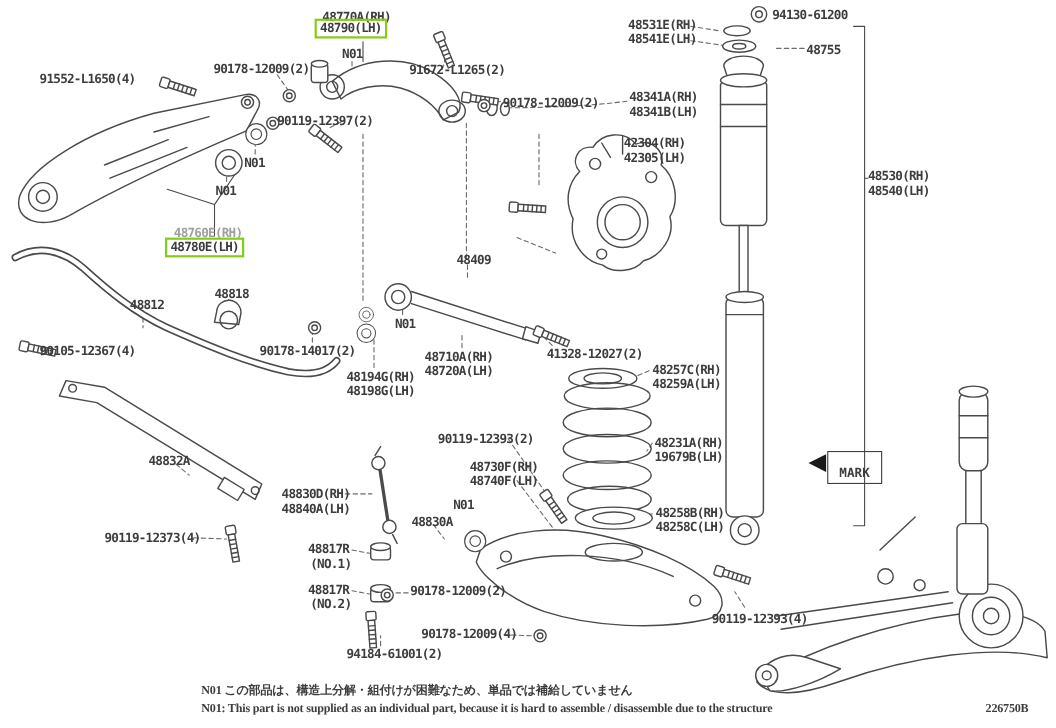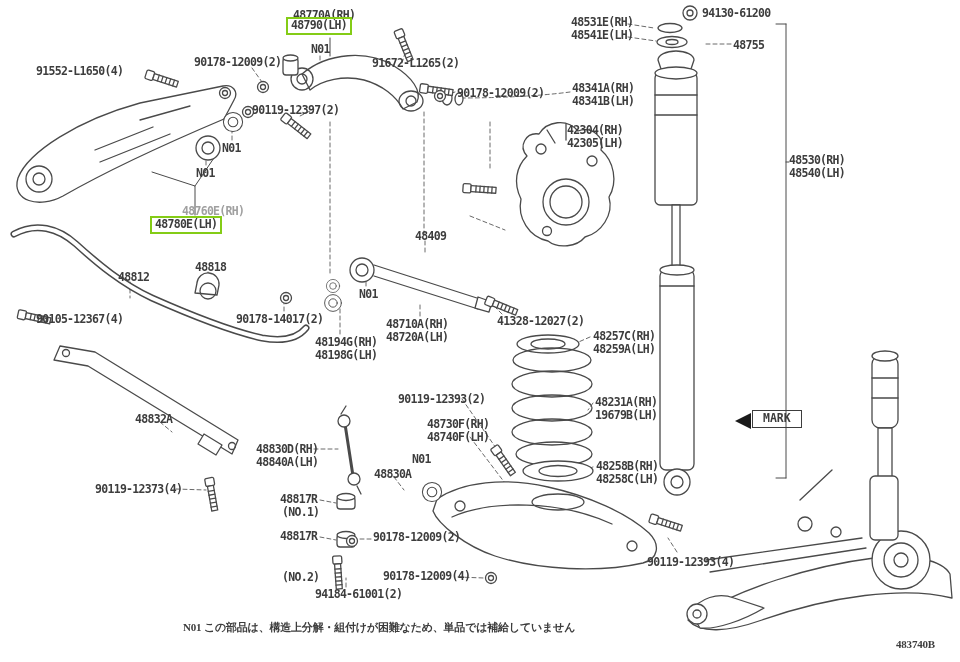--- a/index.html
+++ b/index.html
@@ -3,23 +3,23 @@
 <meta charset="utf-8">
 <style>
   * { margin:0; padding:0; box-sizing:border-box; }
   html,body { width:960px; height:662px; }
   body { position:relative; background:#fff; overflow:hidden;
          font-family:"DejaVu Sans Mono", monospace; }
   #stage { position:absolute; left:0; top:0; width:924px; height:662px; }
   svg.art { position:absolute; left:0; top:0; }
   .lbl { position:absolute; font-weight:bold; font-size:11.5px; line-height:1.15;
          color:#3d3d3d; letter-spacing:-0.7px; white-space:nowrap; }
-  .lbl.gray { color:#a0a0a0;margin-left:24px; }
+  .lbl.gray { color:#a0a0a0; }
   .lbl.boxed { border:2px solid #84cc16; padding:0 3px 1px 3px; }
-  .lbl.mark { border:1.6px solid #3d3d3d; padding:1px 10px 2px; letter-spacing:0; }
+  .lbl.mark { border:1.6px solid #3d3d3d; padding:13px 10px 2px; letter-spacing:0; }
   .lbl.multiline { white-space:pre-line; line-height:1.25; }
   .note { position:absolute; font-family:Liberation Serif, serif; font-weight:bold;
           font-size:11px; color:#3d3d3d; letter-spacing:-0.2px; white-space:nowrap; }
 </style>
 </head>
 <body>
 
 <div id="stage">
 
   <svg class="art" width="960" height="662" viewBox="0 0 960 662">
@@ -280,22 +280,23 @@
   <div class="lbl" style="left:256px;top:443px">48830D(RH)</div>
   <div class="lbl" style="left:256px;top:456px">48840A(LH)</div>
   <div class="lbl" style="left:412px;top:453px">N01</div>
   <div class="lbl" style="left:374px;top:468px">48830A</div>
   <div class="lbl" style="left:596px;top:460px">48258B(RH)</div>
   <div class="lbl" style="left:596px;top:473px">48258C(LH)</div>
   <div class="lbl" style="left:95px;top:483px">90119-12373(4)</div>
   <div class="lbl" style="left:280px;top:493px">48817R</div>
   <div class="lbl" style="left:282px;top:506px">(NO.1)</div>
   <div class="lbl" style="left:280px;top:530px">48817R</div>
-  <div class="lbl" style="left:282px;top:571px">(NO.2)</div>
+  <div class="lbl" style="left:282px;top:543px">(NO.2)</div>
   <div class="lbl" style="left:373px;top:531px">90178-12009(2)</div>
   <div class="lbl" style="left:647px;top:556px">90119-12393(4)</div>
   <div class="lbl" style="left:383px;top:570px">90178-12009(4)</div>
   <div class="lbl" style="left:315px;top:588px">94184-61001(2)</div>
 
   <div class="note" style="left:183px;top:620px">N01 この部品は、構造上分解・組付けが困難なため、単品では補給していません</div>
-  <div class="note" style="left:896px;top:638px">483740B</div>
+  <div class="note" style="left:183px;top:638px">N01: This part is not supplied as an individual part, because it is hard to assemble / disassemble due to the structure</div>
+  <div class="note" style="left:896px;top:638px">226750B</div>
 
 </div>
 
 </body></html>

